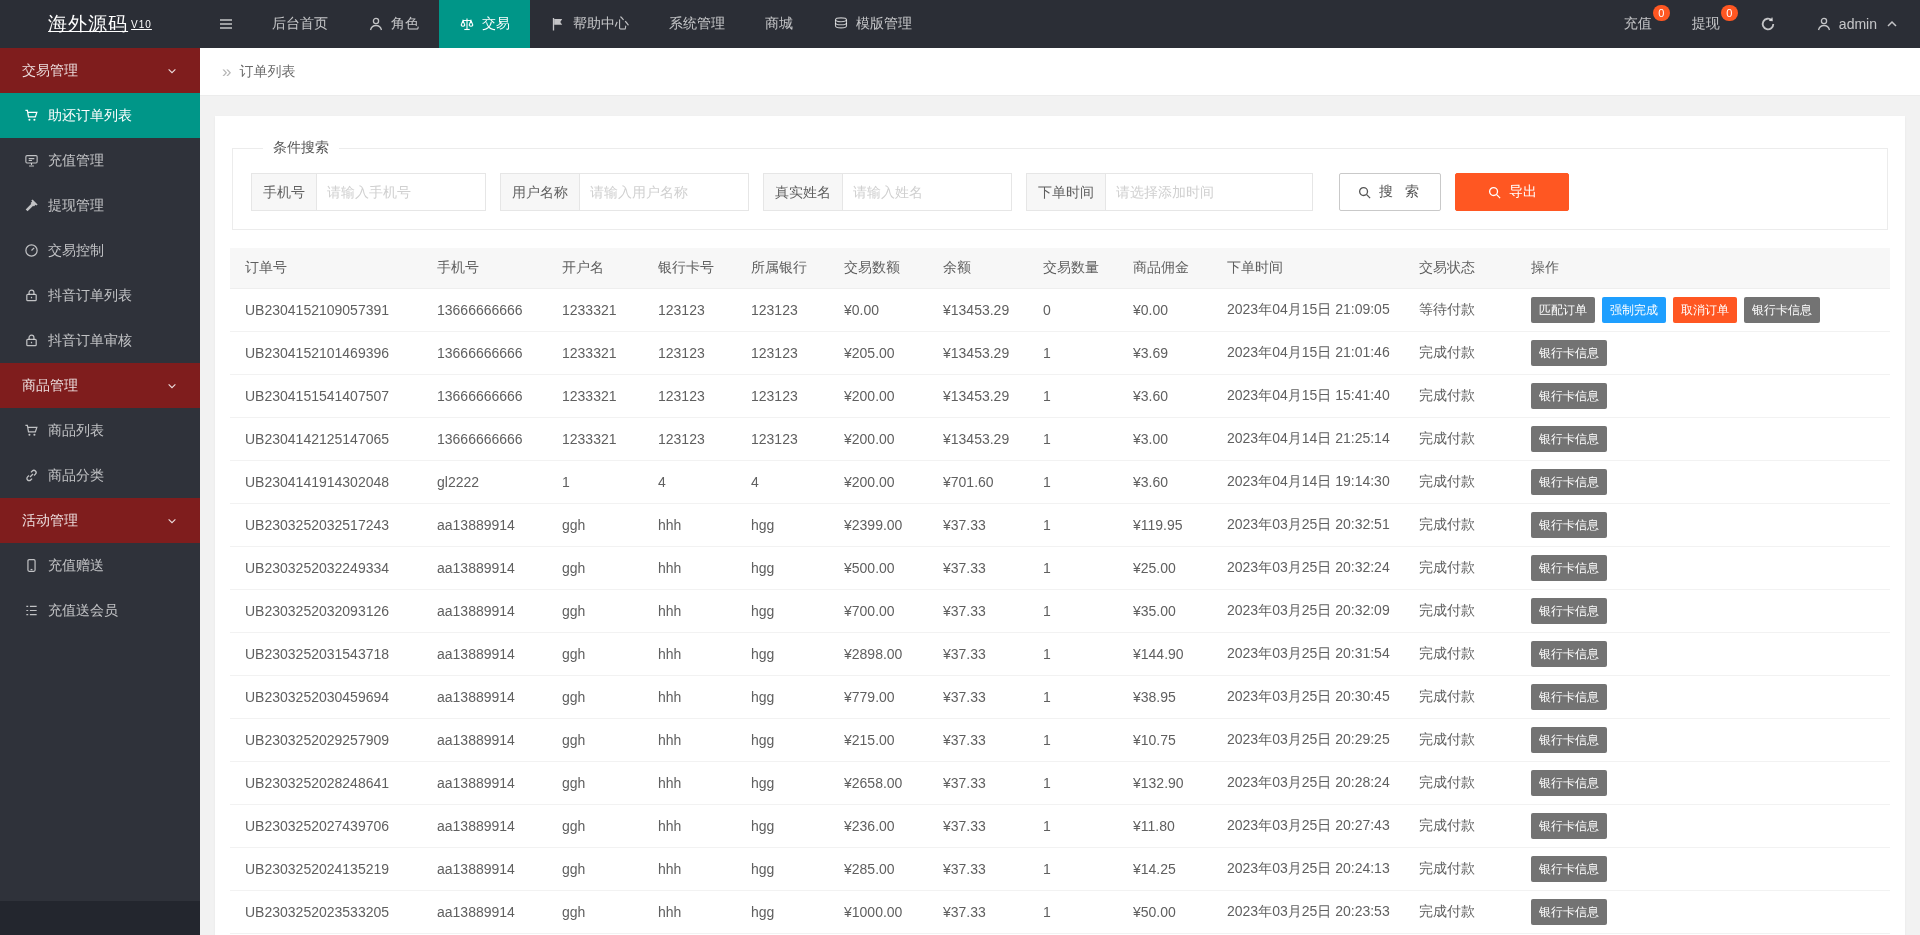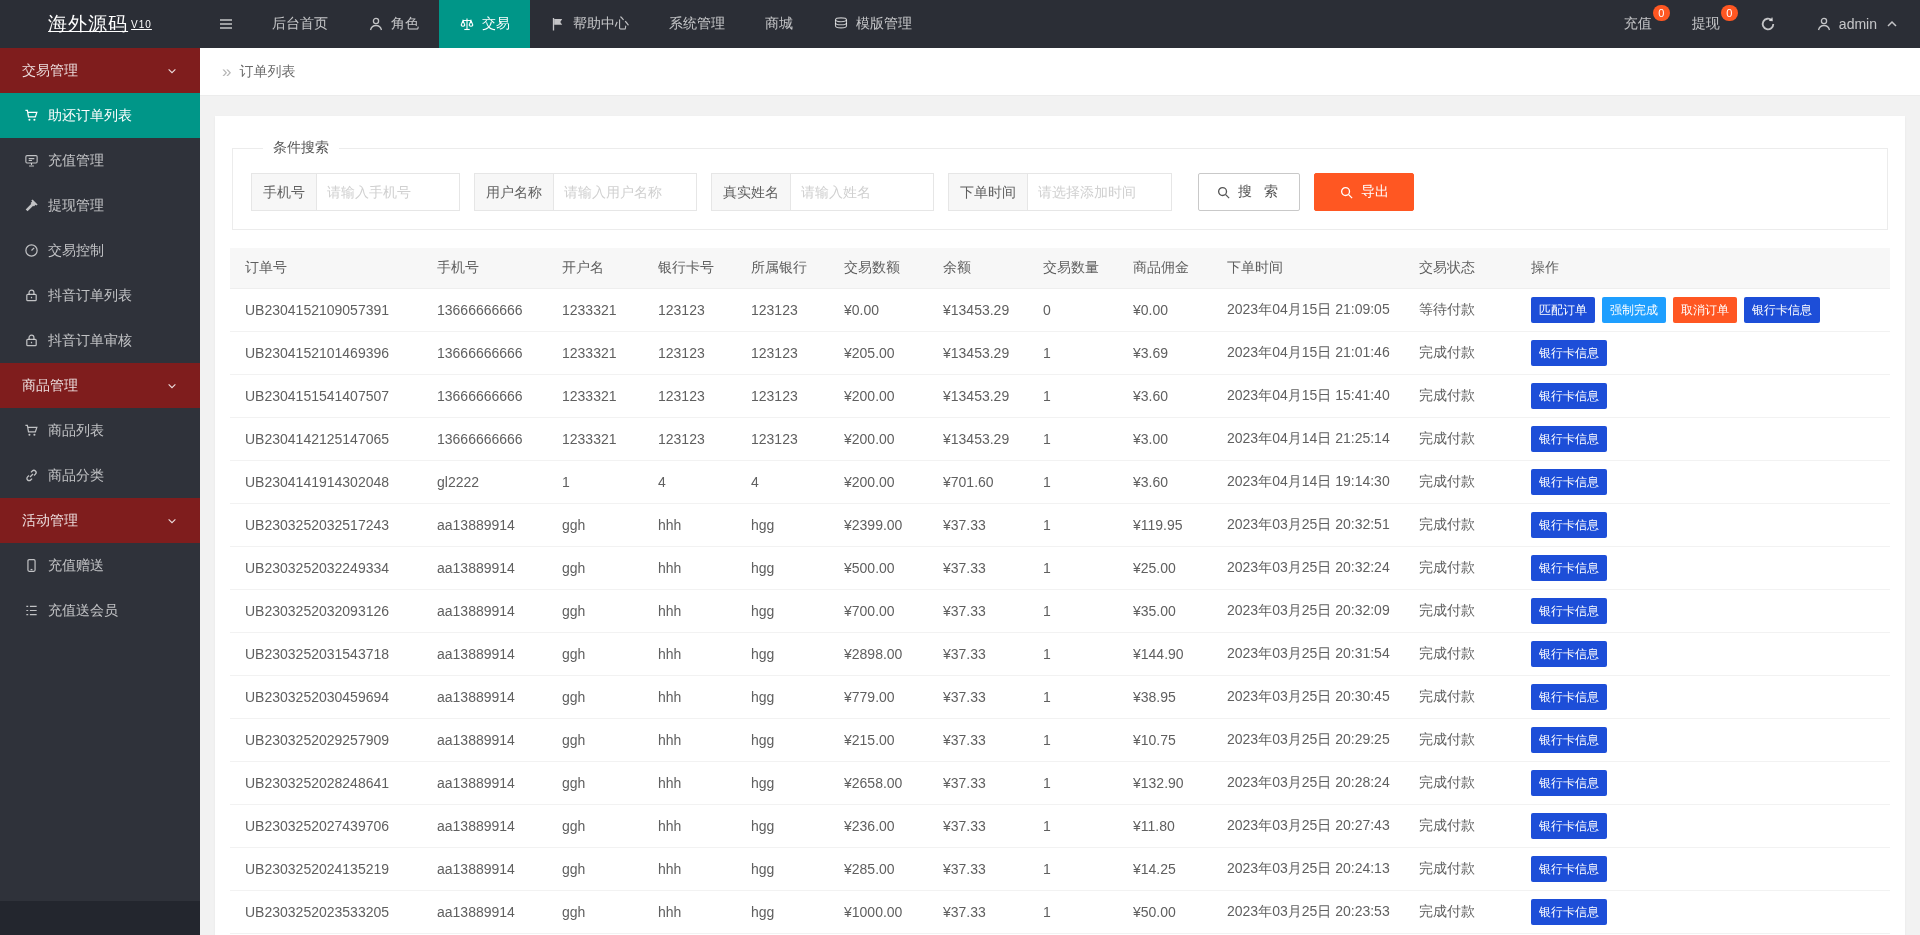--- a/index.html
+++ b/index.html
@@ -36,34 +36,34 @@
   .crumb-label { color:#6b6b6b; font-size:14px; }
   .content { padding:20px 15px 0 15px; }
   .card { background:#fff; box-shadow:0 1px 2px rgba(0,0,0,.06); padding:15px; min-height:850px; }
 
   
   fieldset.search-fs { border:1px solid #ececec; padding:12px 18px 18px 18px; margin:8px 2px 18px 2px; }
   fieldset.search-fs legend { font-size:14px; color:#555; padding:0 10px; margin-left:12px; }
   .search-row { display:flex; align-items:center; margin-top:4px; }
   .input-group { display:flex; height:38px; margin-right:14px; }
   .addon { background:#f7f7f7; border:1px solid #e6e6e6; border-right:none; padding:0 11px; line-height:36px; font-size:14px; color:#5f5f5f; white-space:nowrap; }
-  .input-group input { border:1px solid #e6e6e6; width:144px; padding:0 10px; font-size:14px; color:#666; outline:none; background:#fff; }
-  .input-group.time input { width:145px; }
+  .input-group input { border:1px solid #e6e6e6; width:170px; padding:0 10px; font-size:14px; color:#666; outline:none; background:#fff; }
+  .input-group.time input { width:208px; }
   .input-group input::placeholder { color:#d0d0d0; }
   .btn { height:38px; display:inline-flex; align-items:center; gap:7px; font-size:14px; cursor:pointer; border-radius:2px; }
   .btn .ic svg { width:15px; height:15px; }
   .btn-search { background:#fff; border:1px solid #c9c9c9; color:#555; padding:0 17px; margin-left:12px; letter-spacing:4px; }
-  .btn-export { background:#ff5722; border:1px solid #ff5722; color:#fff; padding:0 24px; margin-left:14px; }
+  .btn-export { background:#ff5722; border:1px solid #ff5722; color:#fff; padding:0 31px; margin-left:14px; }
 
   
   table.grid { width:100%; border-collapse:collapse; table-layout:fixed; }
   table.grid th { background:#f7f7f7; font-weight:normal; font-size:14px; color:#5f5f5f; text-align:left; height:40px; padding:0 15px; border-bottom:1px solid #eee; }
   table.grid td { font-size:14px; color:#5f5f5f; height:43px; padding:0 15px; border-bottom:1px solid #f2f2f2; white-space:nowrap; overflow:hidden; }
   .act { display:inline-block; height:26px; line-height:26px; padding:0 8px; border:none; border-radius:2px; color:#fff; font-size:12px; margin-right:7px; cursor:pointer; font-family:inherit; }
-  .act.green { background:#1d4ed8;text-align:right; }
+  .act.green { background:#737373;text-align:right; }
   .act.blue { background:#1e9fff; }
   .act.orange { background:#ff5722; }
 </style>
 </head>
 <body>
 
 <div class="topbar">
   <div class="logo">
     <span>海外源码</span>
     <sup>V10</sup>

